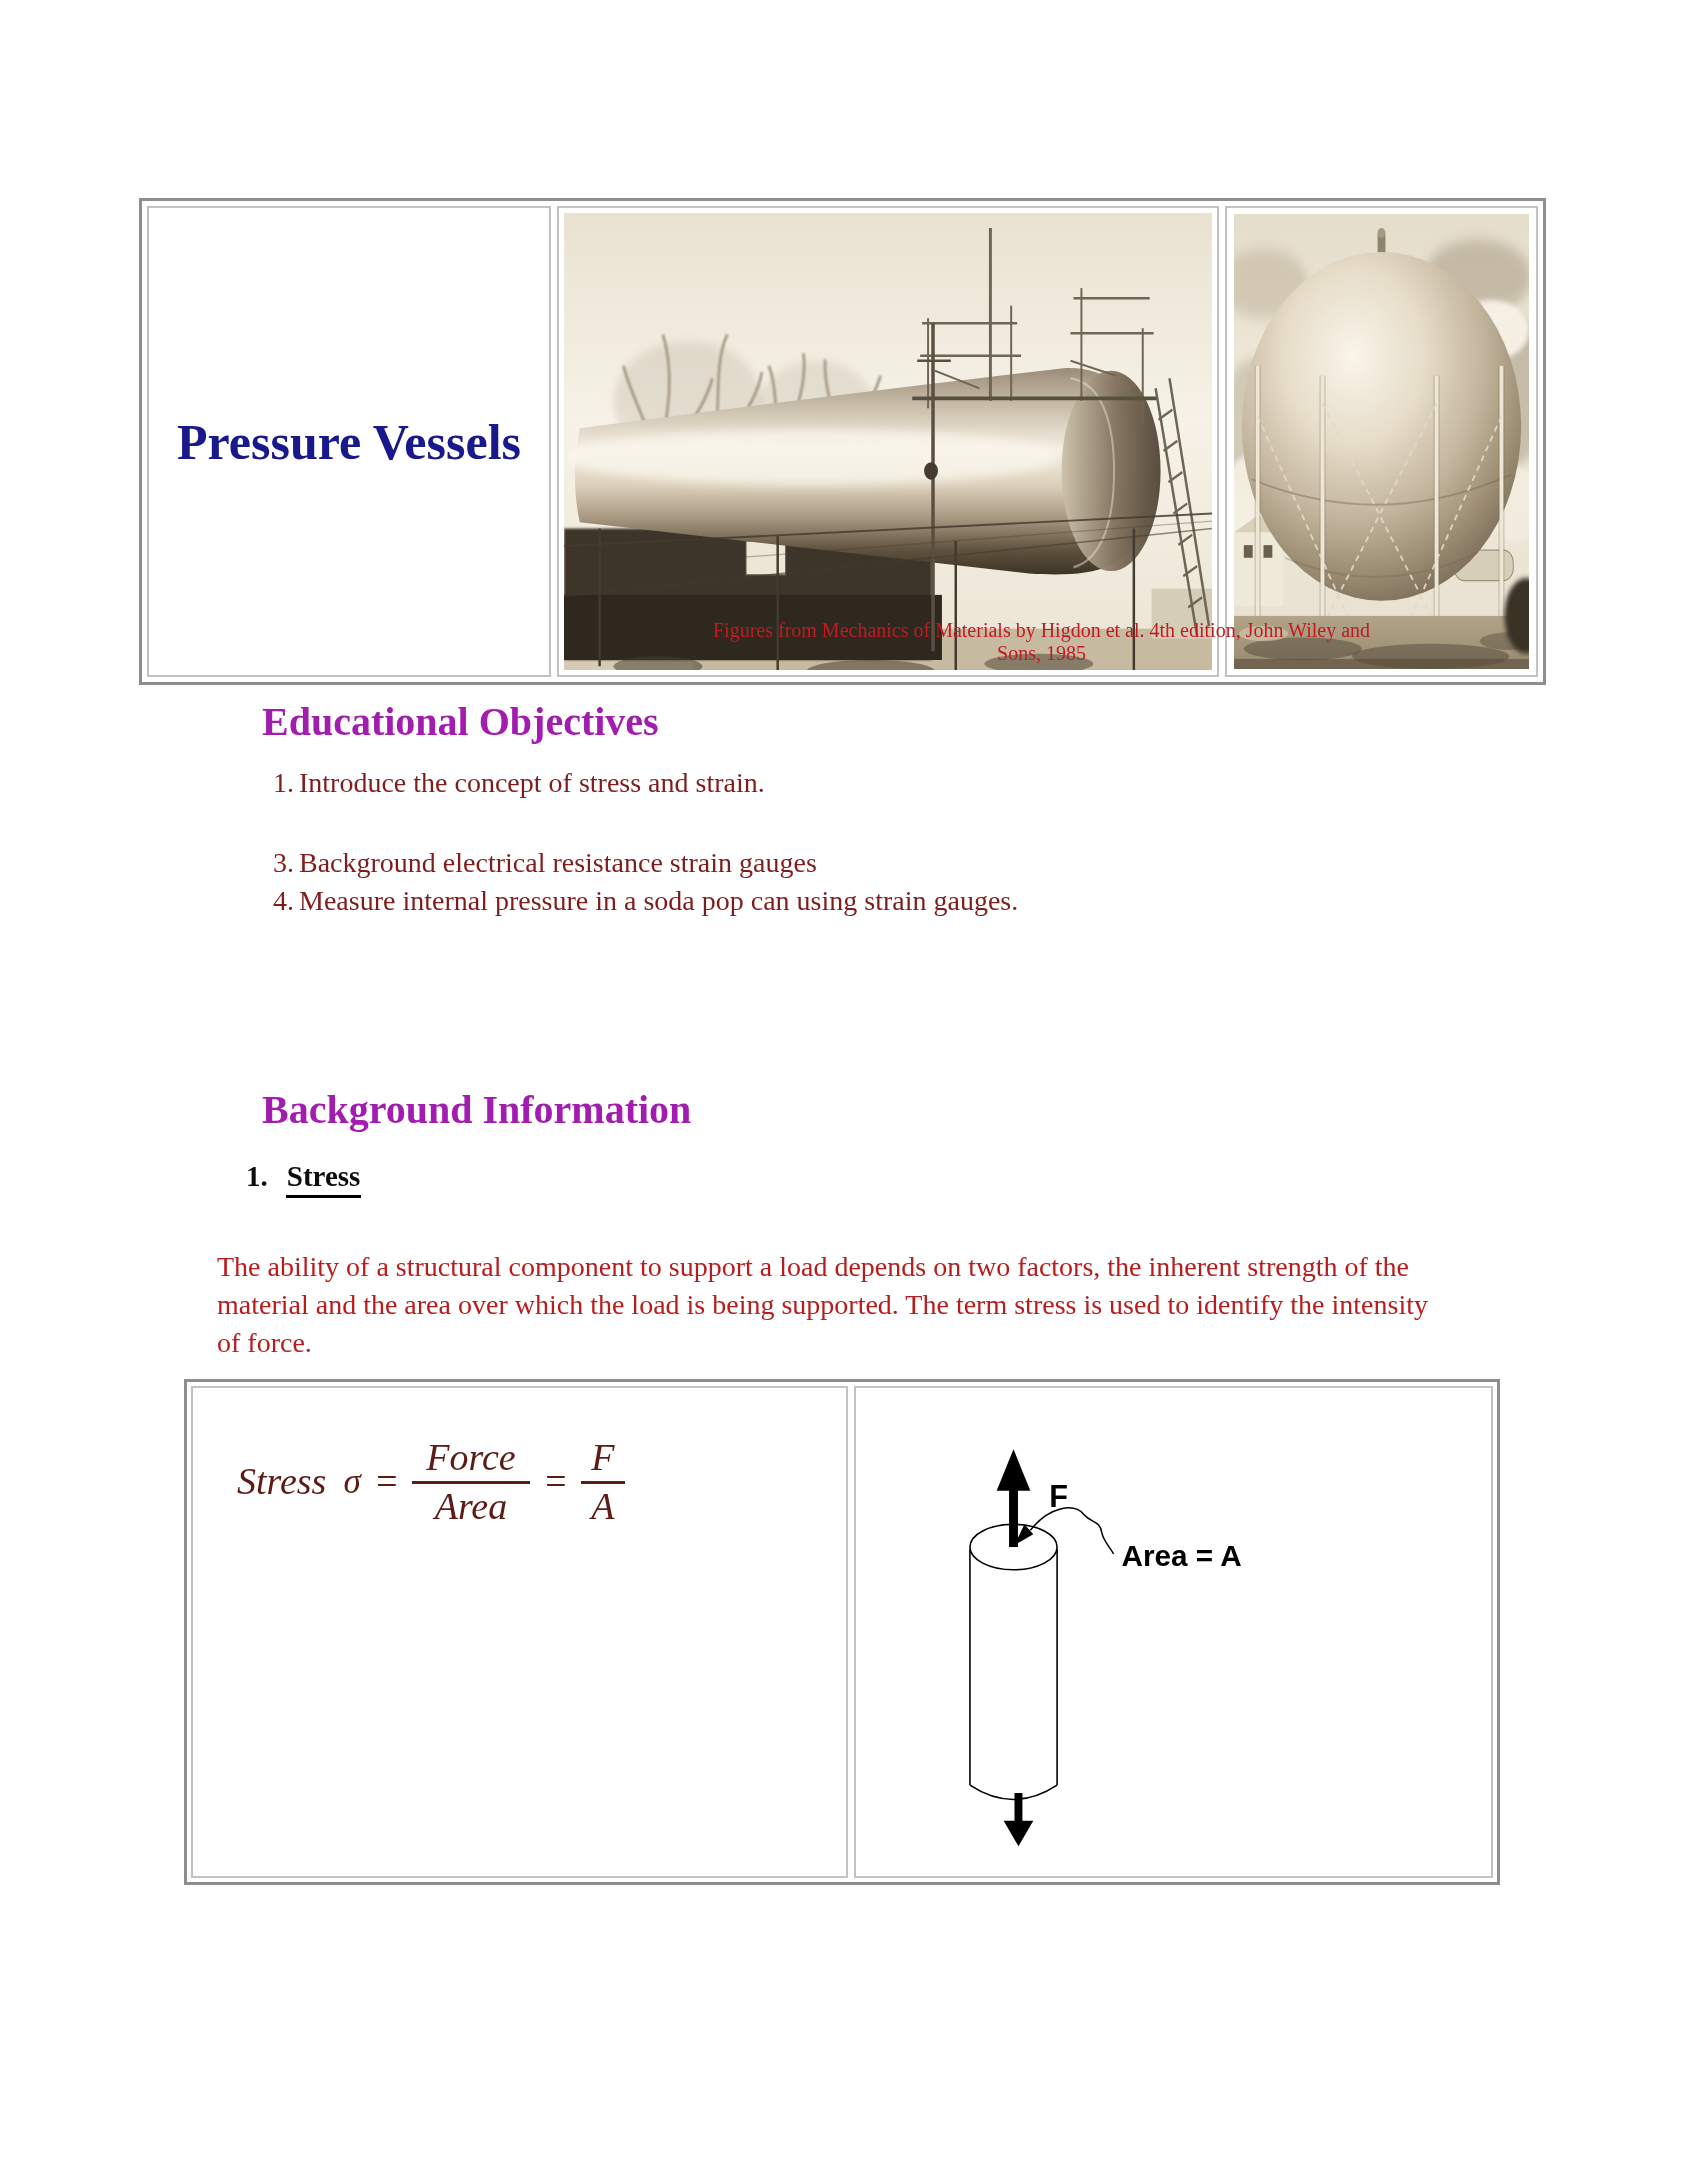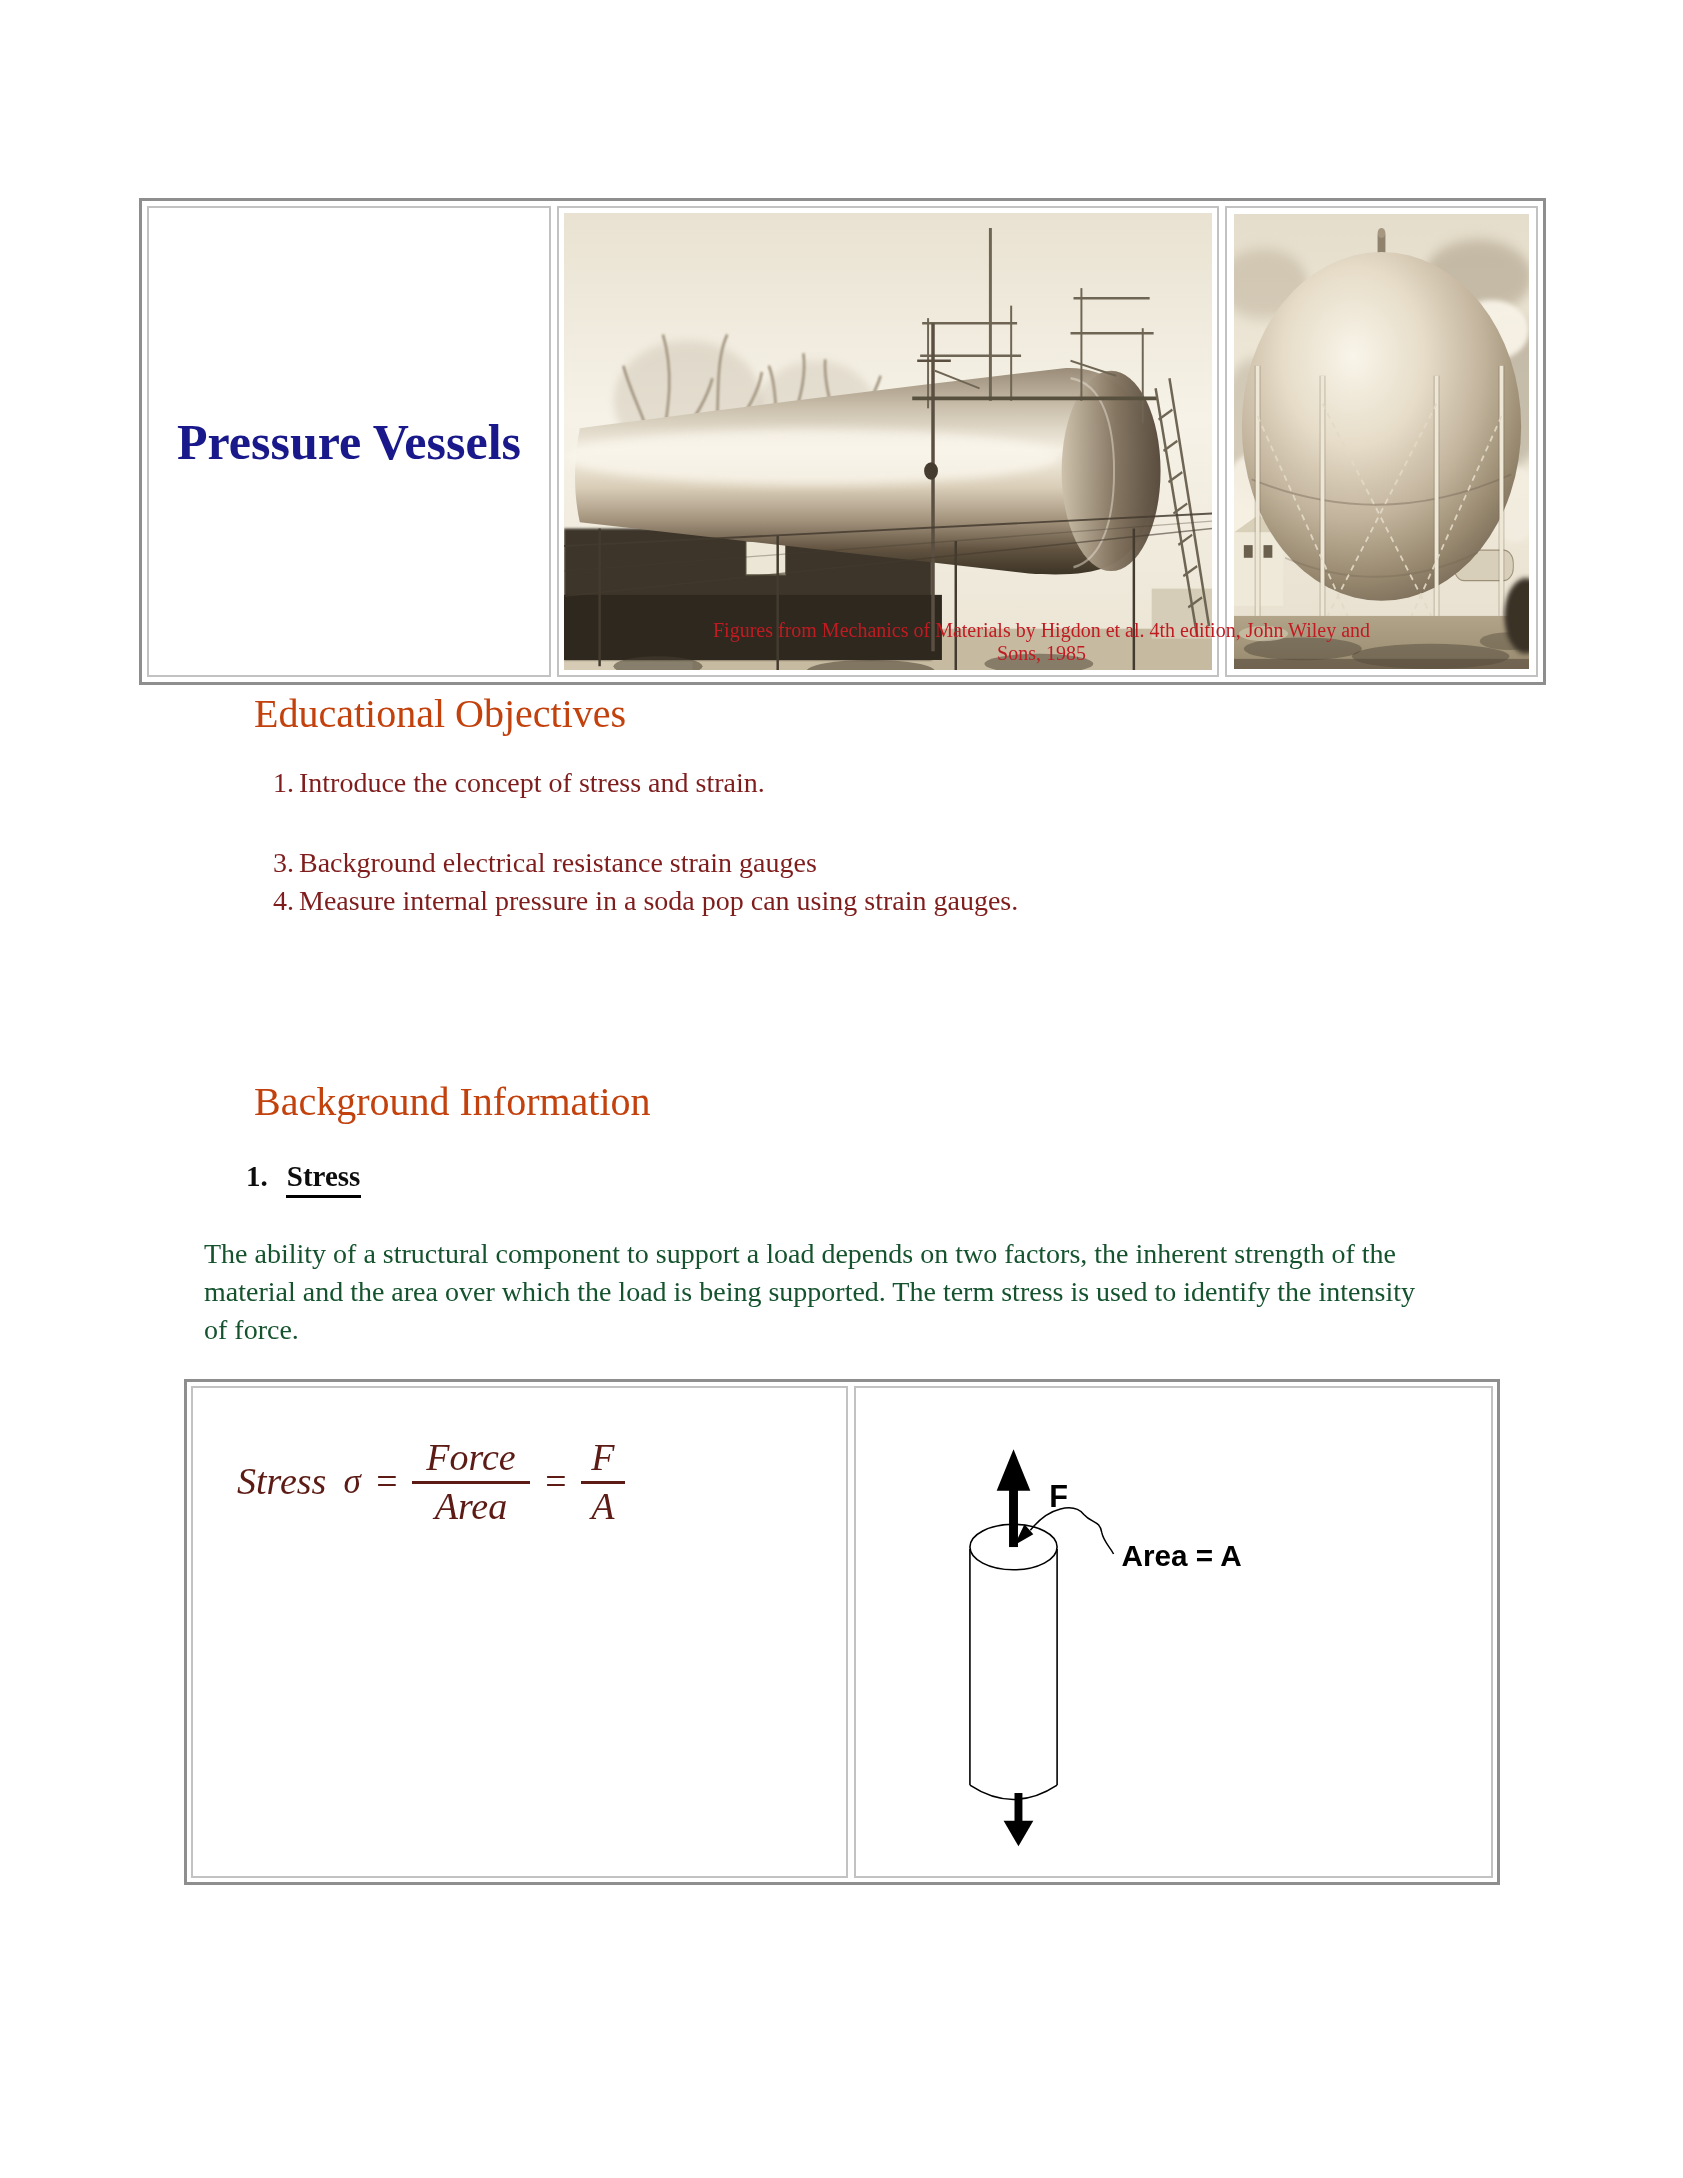--- a/index.html
+++ b/index.html
@@ -15,40 +15,40 @@
   .page-title{font-size:50px;font-weight:bold;color:#19198c;white-space:nowrap;}
   .photo-cell{flex:1;padding:5px;display:flex;}
   .photo-cell-sphere{width:313px;flex:none;padding:6px 7px;display:flex;}
   .photo-svg{width:100%;height:100%;display:block;}
 
   
   .fig-caption{position:absolute;left:694px;top:619px;width:695px;text-align:center;
                font-size:20px;color:#c11b22;}
 
   
-  .h-blue{position:absolute;left:246px;margin:8px;font-size:40px;font-weight:normal;
-          color:#c2410c;line-height:1.1;white-space:nowrap;}
+  .h-blue{position:absolute;left:246px;margin:16px;font-size:40px;font-weight:bold;
+          color:#a21caf;line-height:1.1;white-space:nowrap;}
   .h-eo{top:684px;}
   .h-bi{top:1072px;}
 
   
   .objectives{position:absolute;left:273px;top:764px;font-size:28px;line-height:38px;color:#7f1d1d;}
   .obj-group{margin:0 0 42px 0;}
   .obj-group:last-child{margin-bottom:0;}
   .obj-item{white-space:nowrap;}
   .obj-num{display:inline-block;min-width:26px;}
 
   
   .subhead{position:absolute;left:246px;top:1160px;font-size:29px;font-weight:bold;color:#0d0d0d;}
   .subhead .num{margin-right:18px;}
   .subhead .word{border-bottom:3px solid #000;padding:0 1px 3px 1px;}
 
   
-  .para{position:absolute;left:200px;top:1231px;width:1233px;margin:4px;
-        font-size:28px;line-height:38px;color:#14532d;}
+  .para{position:absolute;left:200px;top:1231px;width:1233px;margin:17px;
+        font-size:28px;line-height:38px;color:#b91c1c;}
 
   
   .formula-table{position:absolute;left:184px;top:1379px;width:1316px;height:506px;
                  box-sizing:border-box;border:3px solid #8e8e8e;background:#ffffff;
                  display:flex;gap:6px;padding:4px;}
   .formula-cell{width:657px;position:relative;}
   .diagram-cell{flex:1;position:relative;}
   .diagram-svg{position:absolute;left:0;top:0;width:100%;height:100%;}
 
   .formula{position:absolute;left:44px;top:50px;display:flex;align-items:center;gap:13px;

